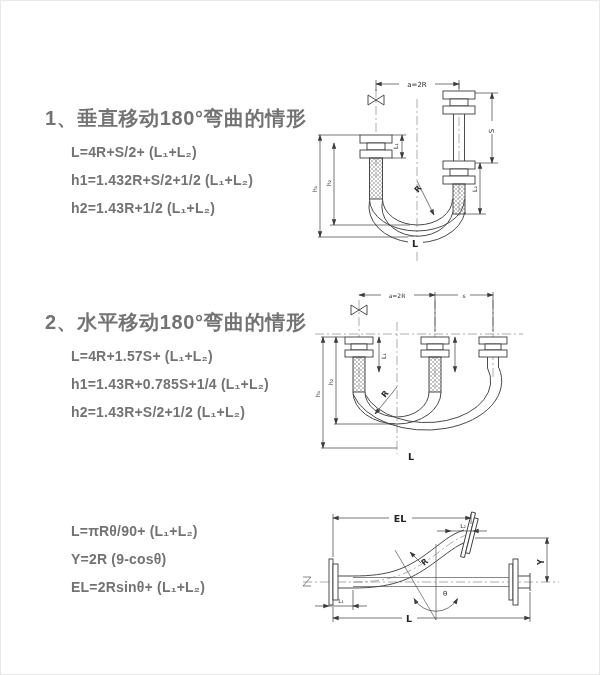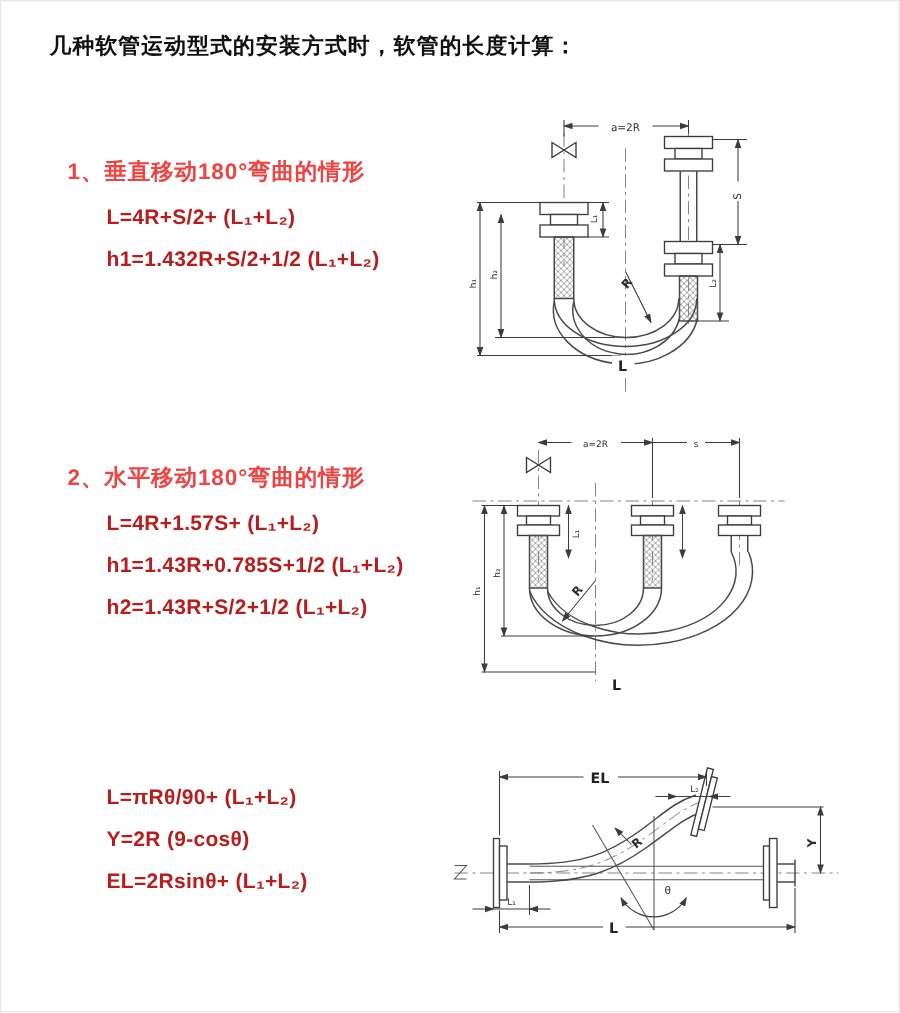--- a/index.html
+++ b/index.html
@@ -2,50 +2,50 @@
 <html><head>
 <meta charset="utf-8">
 <style>
   html,body{margin:0;padding:0;background:#fff;}
   .page{position:relative;width:600px;height:675px;background:#fff;overflow:hidden;
         font-family:"Liberation Sans","DejaVu Sans",sans-serif;color:#1a1a1a;
         border:1px solid #e9e9e9;box-sizing:border-box;}
   .title{position:absolute;left:32px;top:20px;margin:0;font-size:14.5px;font-weight:700;
          letter-spacing:.8px;color:#111;}
   .sec{position:absolute;left:44px;width:300px;}
-  .sec h2{margin:0;font-size:15px;font-weight:700;letter-spacing:.6px;color:#ef4444;}
-  .sec p{margin:12px 0 0 26px;font-size:14px;font-weight:600;letter-spacing:.2px;color:#b91c1c;}
+  .sec h2{margin:0;font-size:20px;font-weight:700;letter-spacing:.6px;color:#737373;}
+  .sec p{margin:12px 0 0 26px;font-size:14px;font-weight:600;letter-spacing:.2px;color:#737373;}
   svg.diag{position:absolute;}
   .dim{stroke:#3c3c3c;stroke-width:.7;fill:none;}
   .thin{stroke:#555;stroke-width:.7;fill:none;}
   .hose{stroke:#4a4a4a;stroke-width:1;fill:none;}
   .cl{stroke:#777;stroke-width:.6;fill:none;stroke-dasharray:9 3 2 3;}
   .fl{fill:#fff;stroke:#3c3c3c;stroke-width:.9;}
   .dt{font-family:"DejaVu Sans",sans-serif;font-size:7px;fill:#2e2e2e;}
   .dt6{font-family:"DejaVu Sans",sans-serif;font-size:6px;fill:#2e2e2e;}
   .dt8{font-family:"DejaVu Sans",sans-serif;font-size:8px;fill:#2e2e2e;font-weight:bold;}
   .dt9{font-family:"DejaVu Sans",sans-serif;font-size:9.5px;fill:#222;font-weight:bold;}
 </style>
 </head>
 <body>
 
 <div class="page">
 
-  <h1 class="title">几种软管运动型式的安装方式时，软管的长度计算：</h1>
 
   <section class="sec" style="top:104px">
     <h2>1、垂直移动180°弯曲的情形</h2>
     <p>L=4R+S/2+ (L₁+L₂)</p>
     <p>h1=1.432R+S/2+1/2 (L₁+L₂)</p>
+    <p>h2=1.43R+1/2 (L₁+L₂)</p>
   </section>
 
   <section class="sec" style="top:308px">
     <h2>2、水平移动180°弯曲的情形</h2>
     <p>L=4R+1.57S+ (L₁+L₂)</p>
-    <p>h1=1.43R+0.785S+1/2 (L₁+L₂)</p>
+    <p>h1=1.43R+0.785S+1/4 (L₁+L₂)</p>
     <p>h2=1.43R+S/2+1/2 (L₁+L₂)</p>
   </section>
 
   <section class="sec" style="top:510px">
     <p>L=πRθ/90+ (L₁+L₂)</p>
     <p>Y=2R (9-cosθ)</p>
     <p>EL=2Rsinθ+ (L₁+L₂)</p>
   </section>
 
   <svg class="diag" style="left:303px;top:68px" width="222" height="196" viewBox="0 0 222 196">

